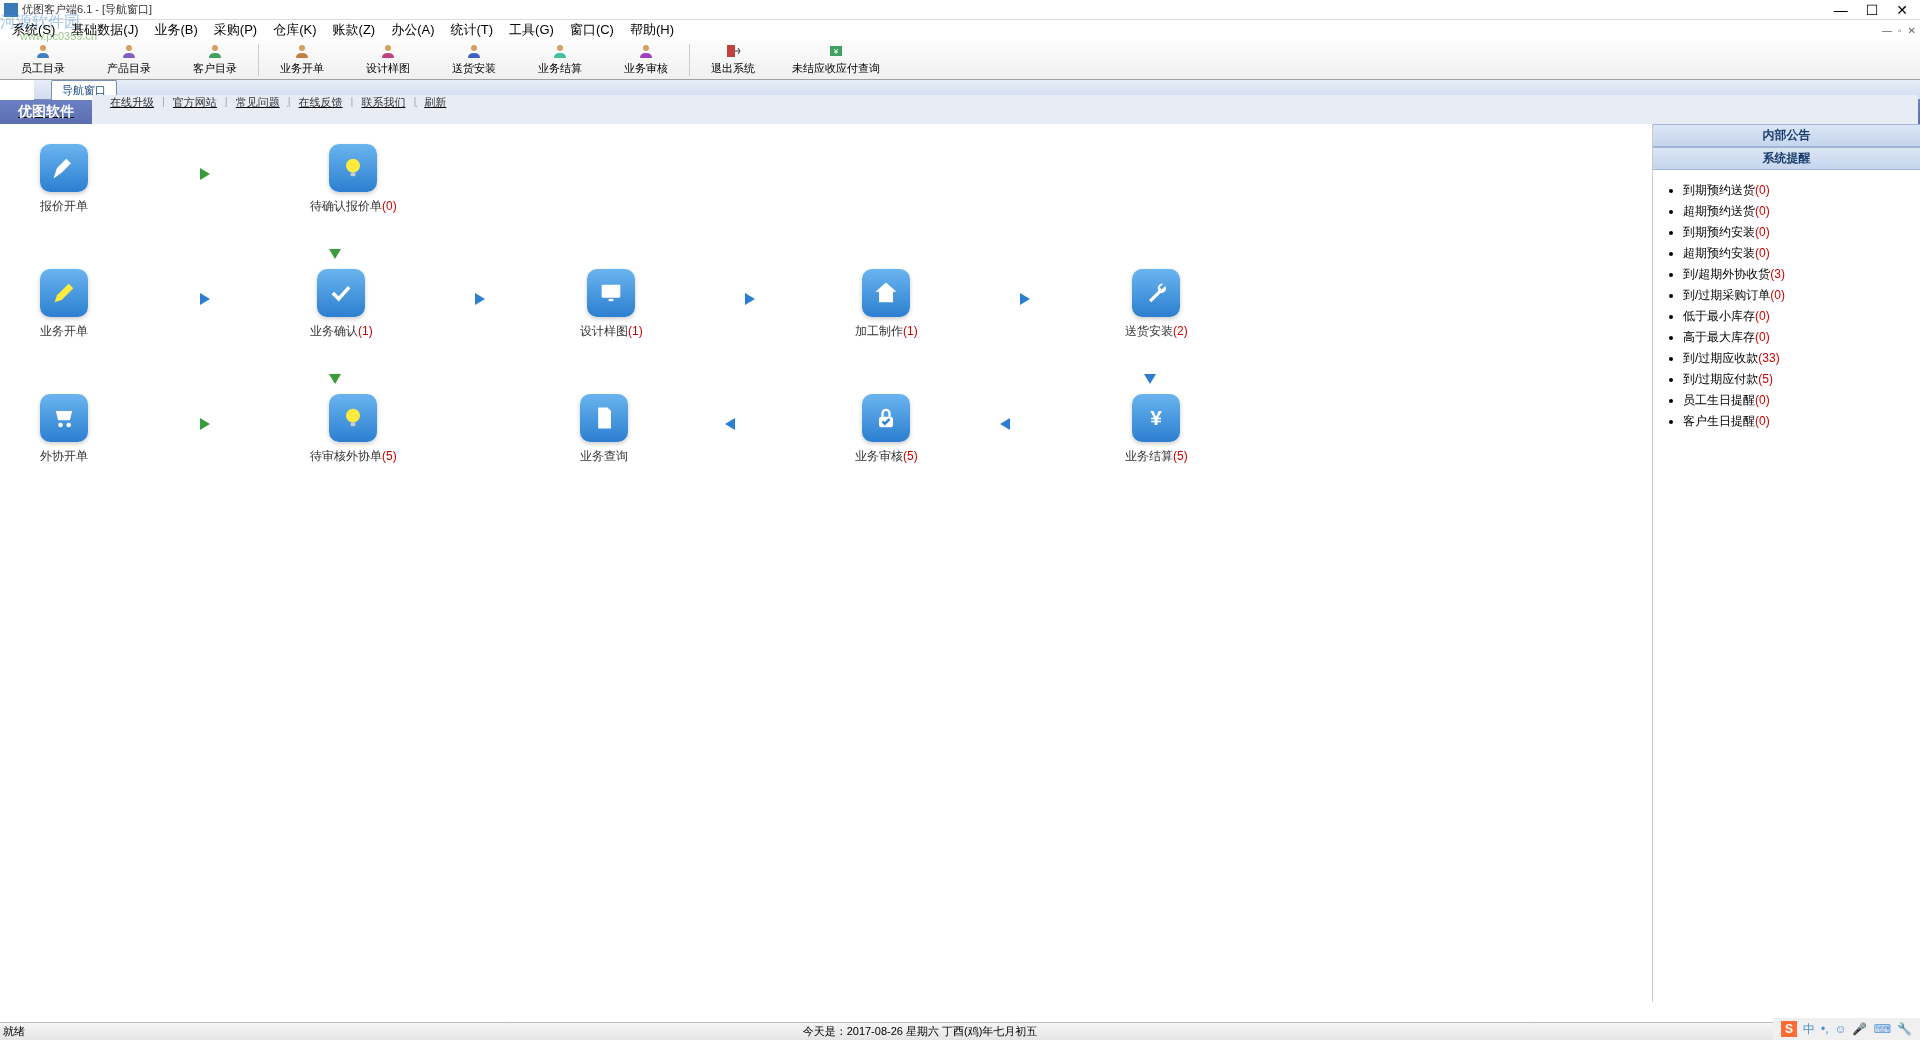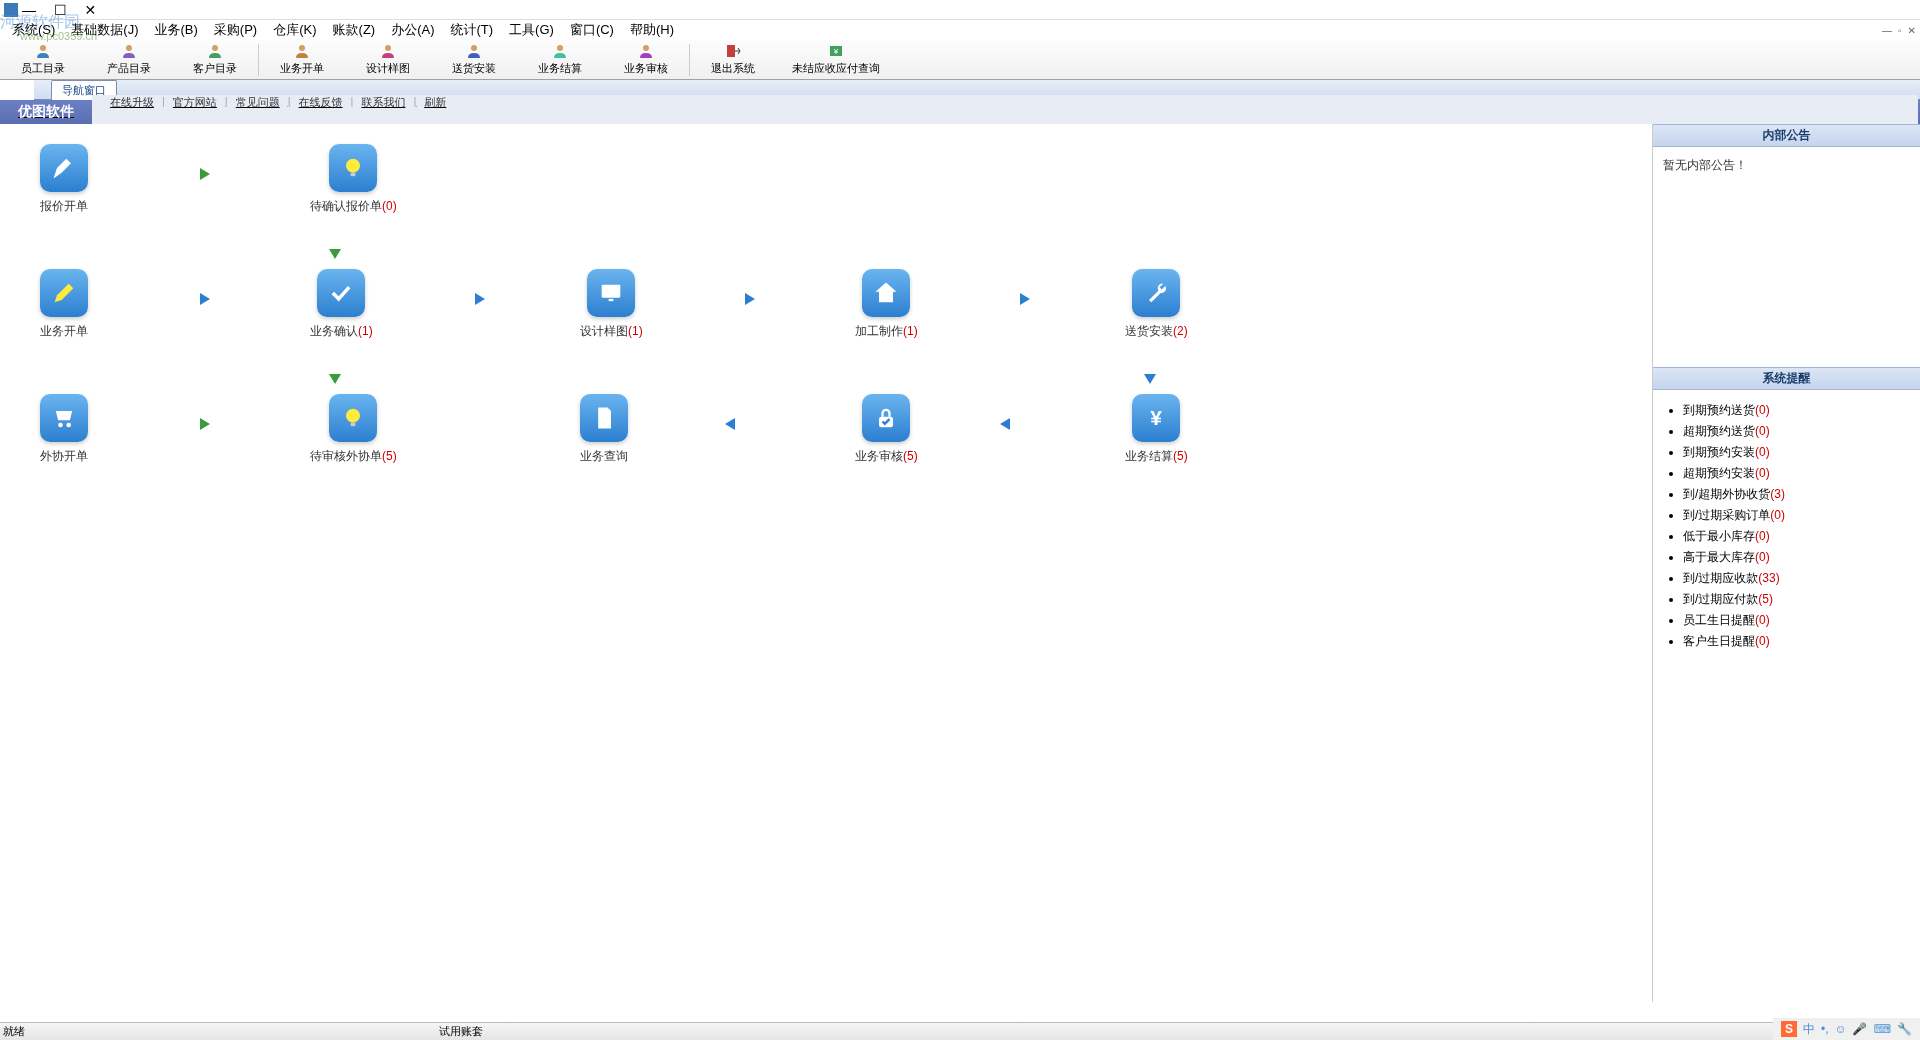--- a/index.html
+++ b/index.html
@@ -61,20 +61,21 @@
 
 .ic-blue { background: linear-gradient(#6ab4ef, #2c7fd0); }
 .ic-green-arrow { fill: #3a9b3a; }
 .ic-blue-arrow { fill: #2c7fd0; }
 </style>
 </head>
 <body>
 
 <div class="titlebar">
   <div class="app-icon"></div>
+  <div class="title">优图客户端6.1 - [导航窗口]</div>
   <div class="win-controls">
     <span>—</span>
     <span>☐</span>
     <span>✕</span>
   </div>
 </div>
 
 <div class="menubar">
   <span class="logo-watermark">河源软件园</span>
   <span class="logo-url">www.pc0359.cn</span>
@@ -353,41 +354,41 @@
             <text x="12" y="18" font-size="18" fill="#fff" text-anchor="middle" font-weight="bold">¥</text>
           </svg>
         </div>
       <div class="wf-label"><span>业务结算</span><span class="count">(5)</span></div>
     </div>
 
   </div>
 
   <div class="sidepanel">
     <div class="side-header">内部公告</div>
-    <div class="side-content side-announce">暂无内部公告！</div>
     <div class="side-header">系统提醒</div>
     <ul class="reminder-list">
       <li><span>到期预约送货</span><span class="count">(0)</span></li>
       <li><span>超期预约送货</span><span class="count">(0)</span></li>
       <li><span>到期预约安装</span><span class="count">(0)</span></li>
       <li><span>超期预约安装</span><span class="count">(0)</span></li>
       <li><span>到/超期外协收货</span><span class="count">(3)</span></li>
       <li><span>到/过期采购订单</span><span class="count">(0)</span></li>
       <li><span>低于最小库存</span><span class="count">(0)</span></li>
       <li><span>高于最大库存</span><span class="count">(0)</span></li>
       <li><span>到/过期应收款</span><span class="count">(33)</span></li>
       <li><span>到/过期应付款</span><span class="count">(5)</span></li>
       <li><span>员工生日提醒</span><span class="count">(0)</span></li>
       <li><span>客户生日提醒</span><span class="count">(0)</span></li>
     </ul>
   </div>
 </div>
 
 <div class="statusbar">
   <div class="status-left">就绪</div>
+  <div class="status-center">今天是：2017-08-26 星期六 丁酉(鸡)年七月初五</div>
   <div class="status-right">试用账套</div>
 </div>
 
 <div class="tray">
   <span style="background:#ff6b35;color:#fff;padding:1px 4px;font-weight:bold">S</span>
   <span style="color:#4a90d9">中</span>
   <span style="color:#4a90d9">•,</span>
   <span style="color:#4a90d9">☺</span>
   <span style="color:#4a90d9">🎤</span>
   <span style="color:#4a90d9">⌨</span>

